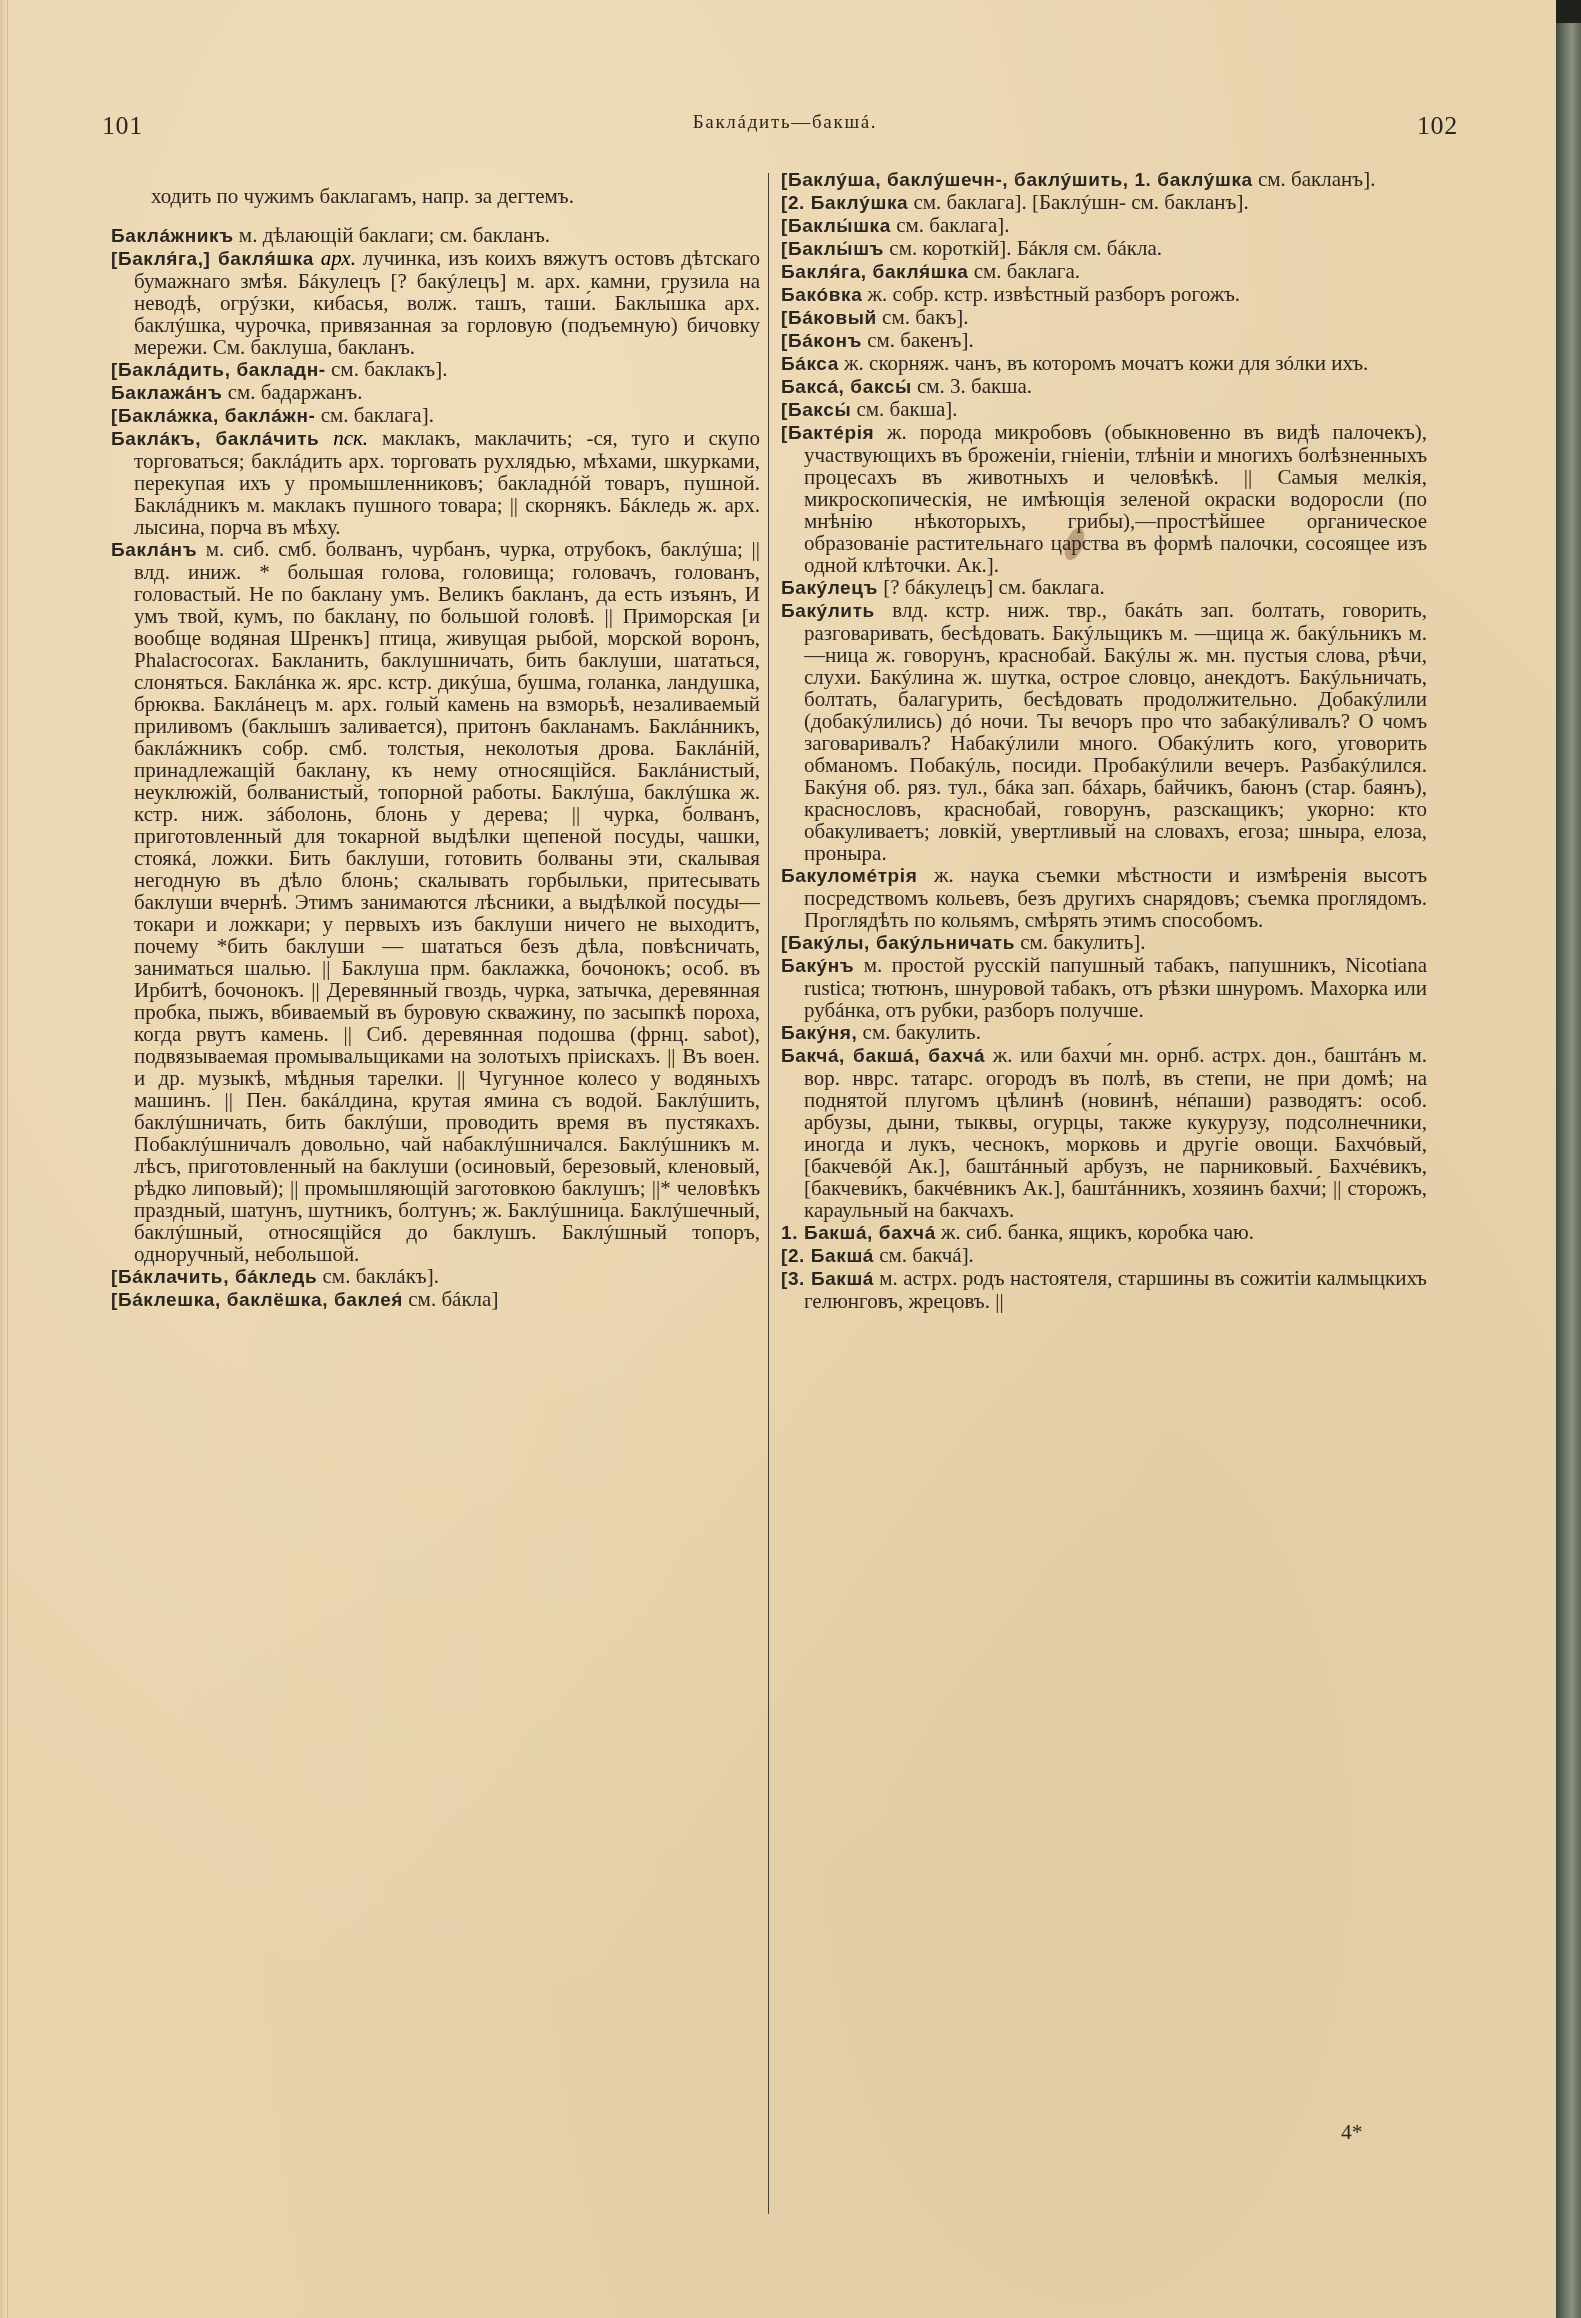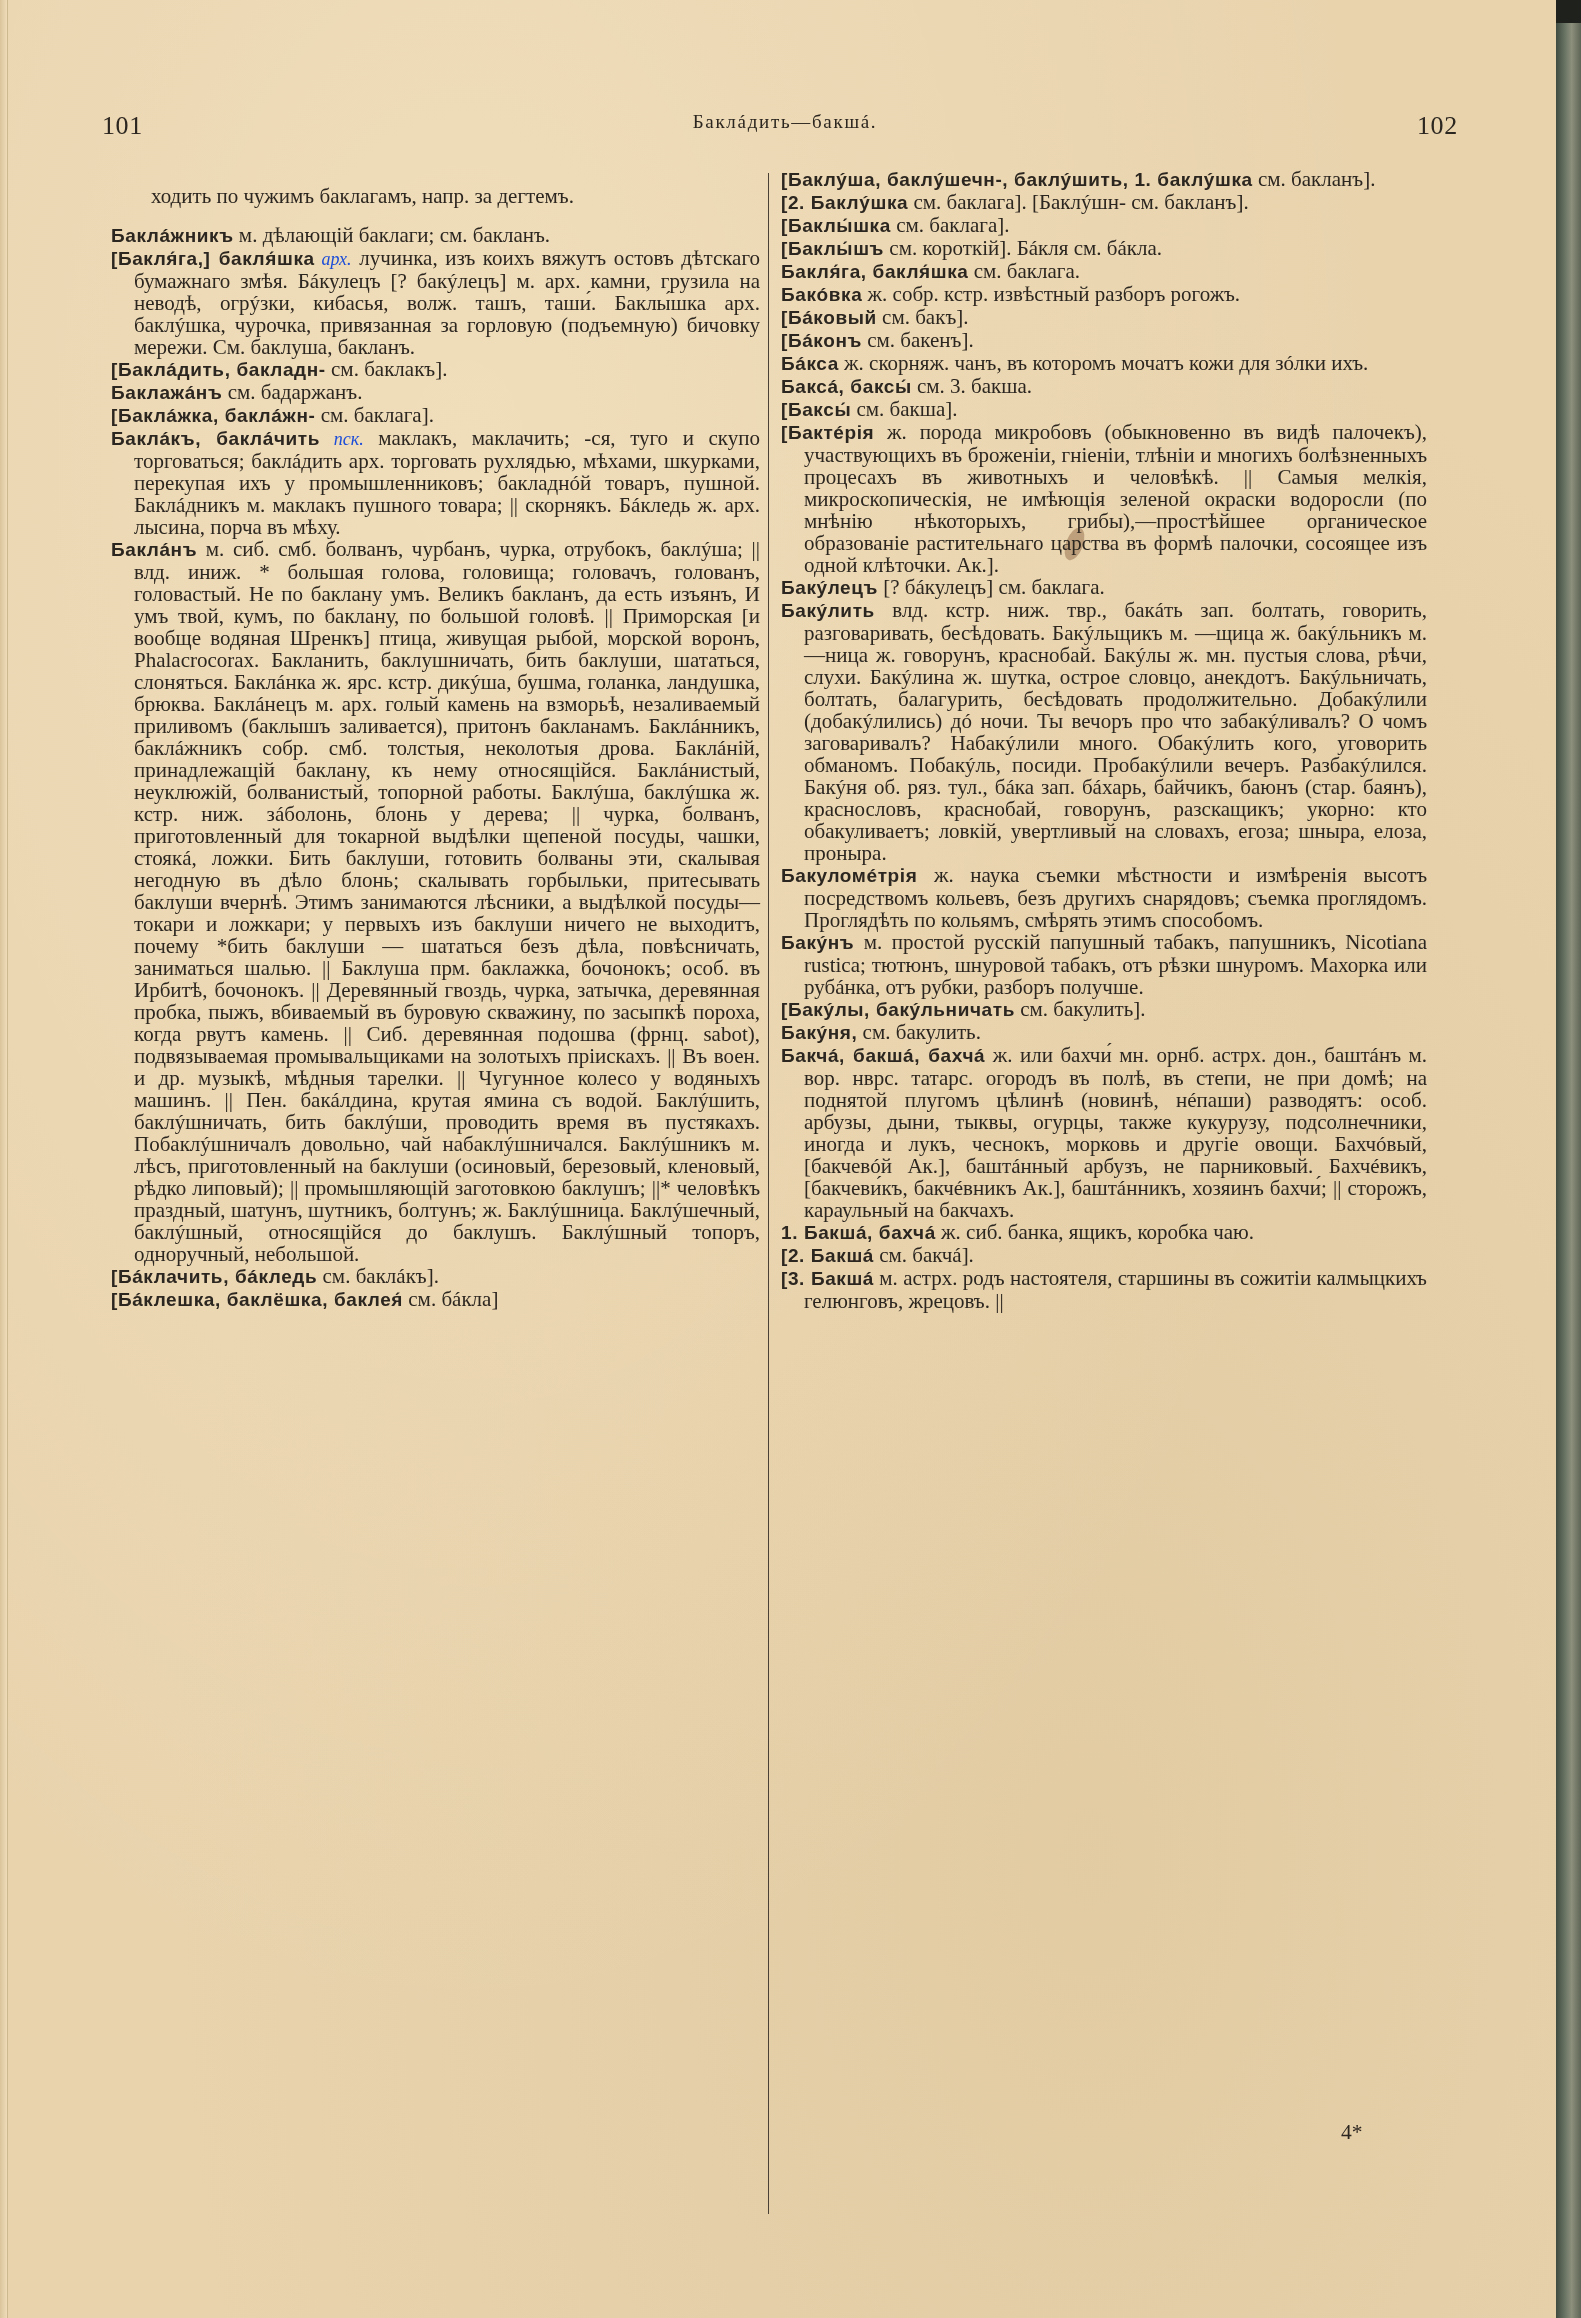--- a/index.html
+++ b/index.html
@@ -48,21 +48,21 @@
     text-align: justify;
   }
   .col-left { left: 111px; width: 649px; }
   .col-right { left: 781px; width: 646px; }
   .divider {
     position: absolute; left: 768px; top: 173px; width: 1.1px; height: 2041px;
     background: #4a4036;
   }
   .entry { margin: 0; padding-left: 23px; text-indent: -23px; }
   .entry .hw { font-weight: bold; letter-spacing: 0.6px; font-family: "Liberation Sans", "DejaVu Sans", sans-serif; font-size: 19px; }
-  .entry .src { font-style: italic; font-size: 18px; color: #1d4ed8; }
+  .entry .src { font-style: italic; font-size: 21px; color: #000000; }
   .para { margin: 17px; padding-left: 23px; text-indent: 0; }
   .signature {
     position: absolute; left: 1341px; top: 2120px; font-size: 21.5px;
   }
   .stain {
     position: absolute; border-radius: 50%; background: rgba(120, 80, 40, 0.08);
   }
 </style>
 </head>
 <body>
@@ -102,22 +102,22 @@
     <p class="entry"><span class="hw">Бакóвка</span><span> ж. собр. кстр. извѣстный разборъ рогожъ.</span></p>
     <p class="entry"><span class="hw">[Бáковый</span><span> см. бакъ].</span></p>
     <p class="entry"><span class="hw">[Бáконъ</span><span> см. бакенъ].</span></p>
     <p class="entry"><span class="hw">Бáкса</span><span> ж. скорняж. чанъ, въ которомъ мочатъ кожи для зóлки ихъ.</span></p>
     <p class="entry"><span class="hw">Баксá, баксы́</span><span> см. 3. бакша.</span></p>
     <p class="entry"><span class="hw">[Баксы́</span><span> см. бакша].</span></p>
     <p class="entry"><span class="hw">[Бактéрія</span><span> ж. порода микробовъ (обыкновенно въ видѣ палочекъ), участвующихъ въ броженіи, гніеніи, тлѣніи и многихъ болѣзненныхъ процесахъ въ животныхъ и человѣкѣ. || Самыя мелкія, микроскопическія, не имѣющія зеленой окраски водоросли (по мнѣнію нѣкоторыхъ, грибы),—простѣйшее органическое образованіе растительнаго царства въ формѣ палочки, сосоящее изъ одной клѣточки. Ак.].</span></p>
     <p class="entry"><span class="hw">Бакýлецъ</span><span> [? бáкулецъ] см. баклага.</span></p>
     <p class="entry"><span class="hw">Бакýлить</span><span> влд. кстр. ниж. твр., бакáть зап. болтать, говорить, разговаривать, бесѣдовать. Бакýльщикъ м. —щица ж. бакýльникъ м. —ница ж. говорунъ, краснобай. Бакýлы ж. мн. пустыя слова, рѣчи, слухи. Бакýлина ж. шутка, острое словцо, анекдотъ. Бакýльничать, болтать, балагурить, бесѣдовать продолжительно. Добакýлили (добакýлились) дó ночи. Ты вечоръ про что забакýливалъ? О чомъ заговаривалъ? Набакýлили много. Обакýлить кого, уговорить обманомъ. Побакýль, посиди. Пробакýлили вечеръ. Разбакýлился. Бакýня об. ряз. тул., бáка зап. бáхарь, байчикъ, баюнъ (стар. баянъ), краснословъ, краснобай, говорунъ, разскащикъ; укорно: кто обакуливаетъ; ловкій, увертливый на словахъ, егоза; шныра, елоза, проныра.</span></p>
     <p class="entry"><span class="hw">Бакуломéтрія</span><span> ж. наука съемки мѣстности и измѣренія высотъ посредствомъ кольевъ, безъ другихъ снарядовъ; съемка проглядомъ. Проглядѣть по кольямъ, смѣрять этимъ способомъ.</span></p>
+    <p class="entry"><span class="hw">[Бакýлы, бакýльничать</span><span> см. бакулить].</span></p>
     <p class="entry"><span class="hw">Бакýнъ</span><span> м. простой русскій папушный табакъ, папушникъ, Nicotiana rustica; тютюнъ, шнуровой табакъ, отъ рѣзки шнуромъ. Махорка или рубáнка, отъ рубки, разборъ получше.</span></p>
-    <p class="entry"><span class="hw">[Бакýлы, бакýльничать</span><span> см. бакулить].</span></p>
     <p class="entry"><span class="hw">Бакýня,</span><span> см. бакулить.</span></p>
     <p class="entry"><span class="hw">Бакчá, бакшá, бахчá</span><span> ж. или бахчи́ мн. орнб. астрх. дон., баштáнъ м. вор. нврс. татарс. огородъ въ полѣ, въ степи, не при домѣ; на поднятой плугомъ цѣлинѣ (новинѣ, нéпаши) разводятъ: особ. арбузы, дыни, тыквы, огурцы, также кукурузу, подсолнечники, иногда и лукъ, чеснокъ, морковь и другіе овощи. Бахчóвый, [бакчевóй Ак.], баштáнный арбузъ, не парниковый. Бахчéвикъ, [бакчеви́къ, бакчéвникъ Ак.], баштáнникъ, хозяинъ бахчи́; || сторожъ, караульный на бакчахъ.</span></p>
     <p class="entry"><span class="hw">1. Бакшá, бахчá</span><span> ж. сиб. банка, ящикъ, коробка чаю.</span></p>
     <p class="entry"><span class="hw">[2. Бакшá</span><span> см. бакчá].</span></p>
     <p class="entry"><span class="hw">[3. Бакшá</span><span> м. астрх. родъ настоятеля, старшины въ сожитіи калмыцкихъ гелюнговъ, жрецовъ. ||</span></p>
   </div>
 
 <div class="signature">4*</div>
 
 

